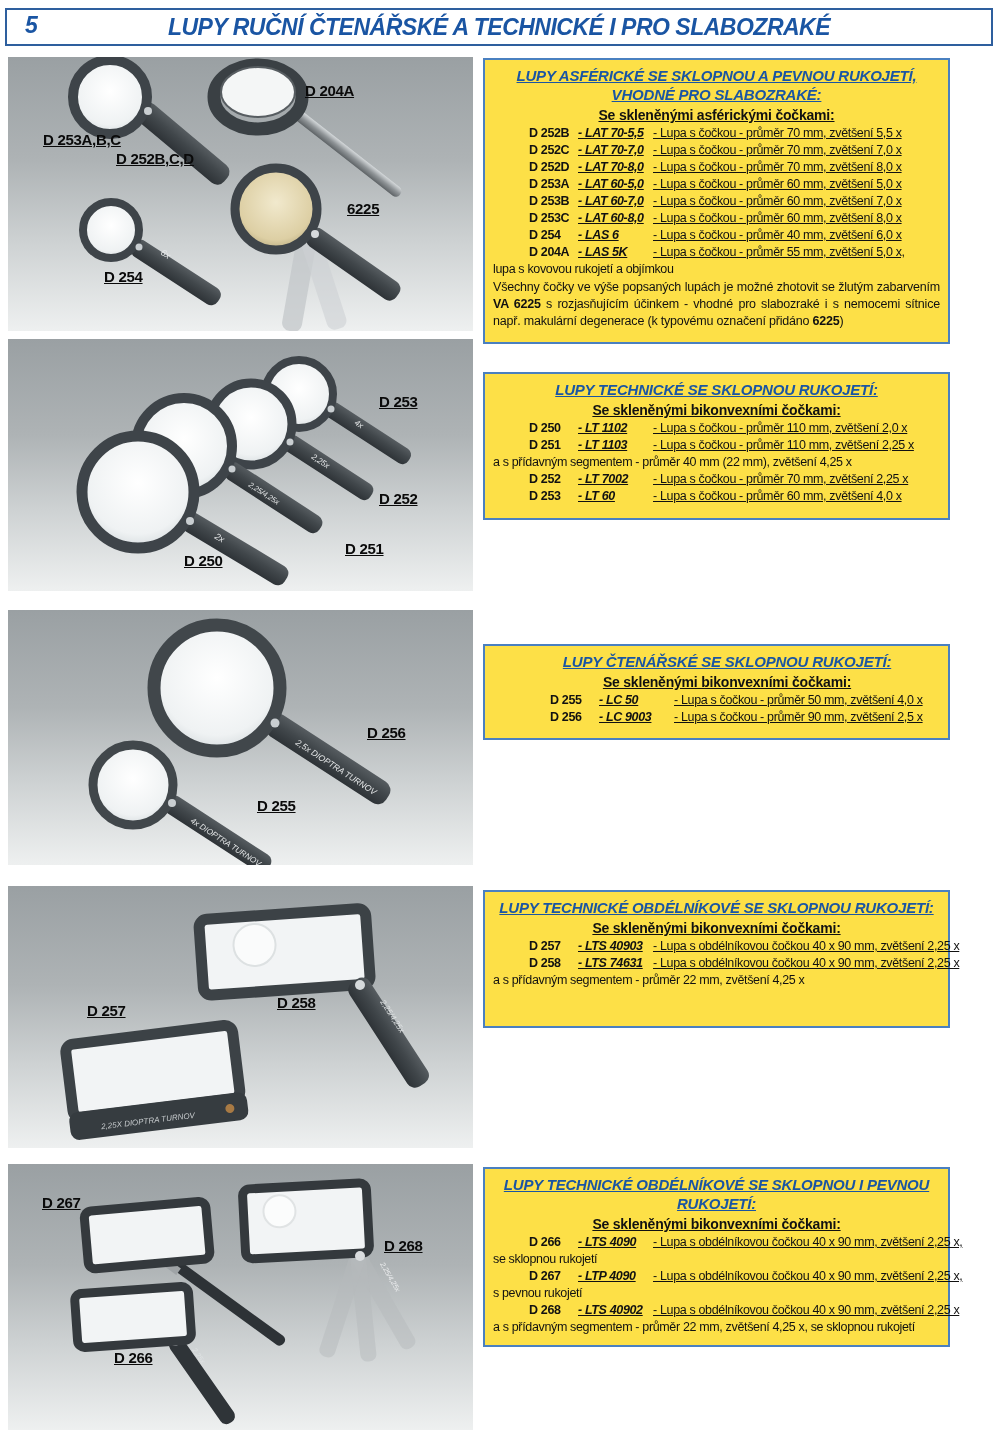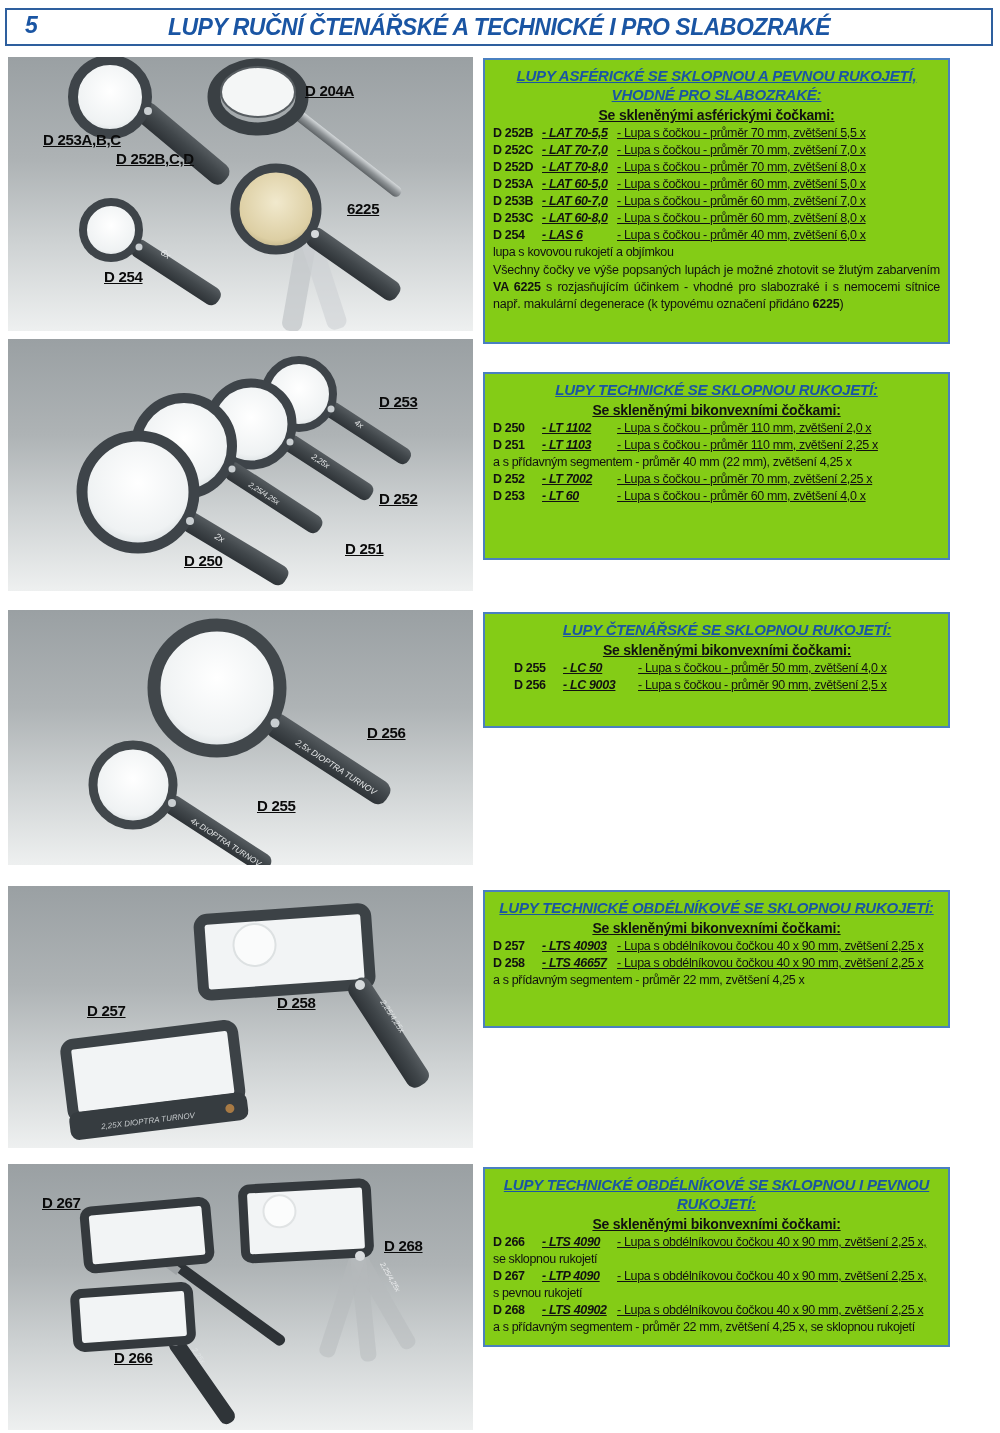--- a/index.html
+++ b/index.html
@@ -29,32 +29,32 @@
   }
   .photo svg{position:absolute;left:0;top:0;}
   .photo-label{
     position:absolute;font-size:15px;font-weight:bold;color:#0a0a0a;
     text-decoration:underline;white-space:nowrap;letter-spacing:-0.3px;
   }
   
   .tbox{
     position:absolute;left:483px;width:467px;
     border:2px solid #4a80c0;box-sizing:border-box;
-    padding:5px 8px 4px 8px;background:#84cc16;
+    padding:5px 8px 4px 8px;background:#fde047;
   }
   .sec-title{
     text-align:center;font-size:15px;font-weight:bold;font-style:italic;
     color:#1a55a3;text-decoration:underline;letter-spacing:-0.2px;line-height:19px;
     margin:1px 0 2px 0;
   }
   .sec-sub{
     text-align:center;font-size:14px;font-weight:bold;color:#111;
     text-decoration:underline;letter-spacing:-0.2px;line-height:18px;margin-bottom:1px;
   }
-  .prow{display:flex;font-size:12.5px;line-height:17px;letter-spacing:-0.35px;white-space:nowrap;}
+  .prow{display:flex;font-size:12.5px;line-height:17px;letter-spacing:-0.35px;white-space:nowrap;margin-left:36px;}
   .pcode{width:124px;flex:0 0 124px;font-weight:bold;text-decoration:underline;}
   .code{display:inline-block;min-width:49px;}
   .model{font-style:italic;}
   .pdesc{flex:1;white-space:nowrap;text-decoration:underline;}
   .pcont{font-size:12.5px;line-height:17px;letter-spacing:-0.35px;white-space:nowrap;}
   .pfooter{font-size:12.5px;line-height:17px;letter-spacing:-0.2px;text-align:justify;margin-top:1px;}
   .pfooter b{letter-spacing:-0.2px;}
   svg text{font-family:"Liberation Sans",sans-serif;}
 </style>
 </head>
@@ -144,20 +144,24 @@
       <span class="pdesc">- Lupa s čočkou - průměr 60 mm, zvětšení 7,0 x</span>
     </div>
   <div class="prow">
       <span class="pcode"><span class="code">D 253C</span><span class="model">- LAT 60-8,0</span></span>
       <span class="pdesc">- Lupa s čočkou - průměr 60 mm, zvětšení 8,0 x</span>
     </div>
   <div class="prow">
       <span class="pcode"><span class="code">D 254</span><span class="model">- LAS 6</span></span>
       <span class="pdesc">- Lupa s čočkou - průměr 40 mm, zvětšení 6,0 x</span>
     </div>
+  <div class="prow">
+      <span class="pcode"><span class="code">D 204A</span><span class="model">- LAS 5K</span></span>
+      <span class="pdesc">- Lupa s čočkou - průměr 55 mm, zvětšení 5,0 x,</span>
+    </div>
   <div class="pcont">lupa s kovovou rukojetí a objímkou</div>
   <div class="pfooter"><span>Všechny čočky ve výše popsaných lupách je možné zhotovit se žlutým zabarvením </span><b>VA 6225</b><span> s rozjasňujícím účinkem - vhodné pro slabozraké i s nemocemi sítnice např. makulární degenerace (k typovému označení přidáno </span><b>6225</b><span>)</span></div>
 </div>
 
 <div class="photo" style="top:339px;height:252px;">
   <svg width="465" height="252" viewBox="0 0 465 252">
     <g>
       <rect x="318" y="61" width="98" height="17" rx="7" fill="url(#hd)" transform="rotate(33 322 70)"></rect>
       <circle cx="291" cy="55" r="34" fill="url(#lensW)" stroke="#3e4449" stroke-width="8"></circle>
       <circle cx="323" cy="70" r="3.5" fill="#c9ced1"></circle>
@@ -181,21 +185,21 @@
       <circle cx="182" cy="182" r="4" fill="#c9ced1"></circle>
       <text x="206" y="199" transform="rotate(31 206 199)" font-size="9" font-style="italic" fill="#e6e8e9">2x</text>
     </g>
   </svg>
   <span class="photo-label" style="left:371px;top:54px;">D 253</span>
   <span class="photo-label" style="left:371px;top:151px;">D 252</span>
   <span class="photo-label" style="left:337px;top:201px;">D 251</span>
   <span class="photo-label" style="left:176px;top:213px;">D 250</span>
 </div>
 
-<div class="tbox" style="top:372px;height:188px;">
+<div class="tbox" style="top:372px;height:148px;">
   <div class="sec-title">LUPY TECHNICKÉ SE SKLOPNOU RUKOJETÍ:</div>
   <div class="sec-sub">Se skleněnými bikonvexními čočkami:</div>
   <div class="prow">
       <span class="pcode"><span class="code">D 250</span><span class="model">- LT 1102</span></span>
       <span class="pdesc">- Lupa s čočkou - průměr 110 mm, zvětšení 2,0 x</span>
     </div>
   <div class="prow">
       <span class="pcode"><span class="code">D 251</span><span class="model">- LT 1103</span></span>
       <span class="pdesc">- Lupa s čočkou - průměr 110 mm, zvětšení 2,25 x</span>
     </div>
@@ -222,21 +226,21 @@
       <rect x="158" y="183" width="122" height="20" rx="8" fill="url(#hd)" transform="rotate(33 162 193)"></rect>
       <circle cx="125" cy="175" r="40" fill="url(#lensW)" stroke="#41474b" stroke-width="9"></circle>
       <circle cx="164" cy="193" r="4" fill="#c9ced1"></circle>
       <text x="182" y="212" transform="rotate(33 182 212)" font-size="8" font-style="italic" fill="#e6e8e9">4x  DIOPTRA TURNOV</text>
     </g>
   </svg>
   <span class="photo-label" style="left:359px;top:114px;">D 256</span>
   <span class="photo-label" style="left:249px;top:187px;">D 255</span>
 </div>
 
-<div class="tbox" style="top:612px;height:116px;padding-left:29px;">
+<div class="tbox" style="top:644px;height:96px;padding-left:29px;">
   <div class="sec-title">LUPY ČTENÁŘSKÉ SE SKLOPNOU RUKOJETÍ:</div>
   <div class="sec-sub">Se skleněnými bikonvexními čočkami:</div>
   <div class="prow">
       <span class="pcode"><span class="code">D 255</span><span class="model">- LC 50</span></span>
       <span class="pdesc">- Lupa s čočkou - průměr 50 mm, zvětšení 4,0 x</span>
     </div>
   <div class="prow">
       <span class="pcode"><span class="code">D 256</span><span class="model">- LC 9003</span></span>
       <span class="pdesc">- Lupa s čočkou - průměr 90 mm, zvětšení 2,5 x</span>
     </div>
@@ -265,21 +269,21 @@
 </div>
 
 <div class="tbox" style="top:890px;height:138px;">
   <div class="sec-title">LUPY TECHNICKÉ OBDÉLNÍKOVÉ SE SKLOPNOU RUKOJETÍ:</div>
   <div class="sec-sub">Se skleněnými bikonvexními čočkami:</div>
   <div class="prow">
       <span class="pcode"><span class="code">D 257</span><span class="model">- LTS 40903</span></span>
       <span class="pdesc">- Lupa s obdélníkovou čočkou 40 x 90 mm, zvětšení 2,25 x</span>
     </div>
   <div class="prow">
-      <span class="pcode"><span class="code">D 258</span><span class="model">- LTS 46657</span></span>
+      <span class="pcode"><span class="code">D 258</span><span class="model">- LTS 74631</span></span>
       <span class="pdesc">- Lupa s obdélníkovou čočkou 40 x 90 mm, zvětšení 2,25 x</span>
     </div>
   <div class="pcont">a s přídavným segmentem - průměr 22 mm, zvětšení 4,25 x</div>
 </div>
 
 <div class="photo" style="top:1164px;height:266px;">
   <svg width="465" height="266" viewBox="0 0 465 266">
     <g>
       <rect x="152" y="86" width="152" height="11" rx="5" fill="#2d3236" transform="rotate(36 155 92)"></rect>
       <rect x="160" y="95" width="16" height="8" fill="#9ea3a6" transform="rotate(36 160 95)"></rect>

